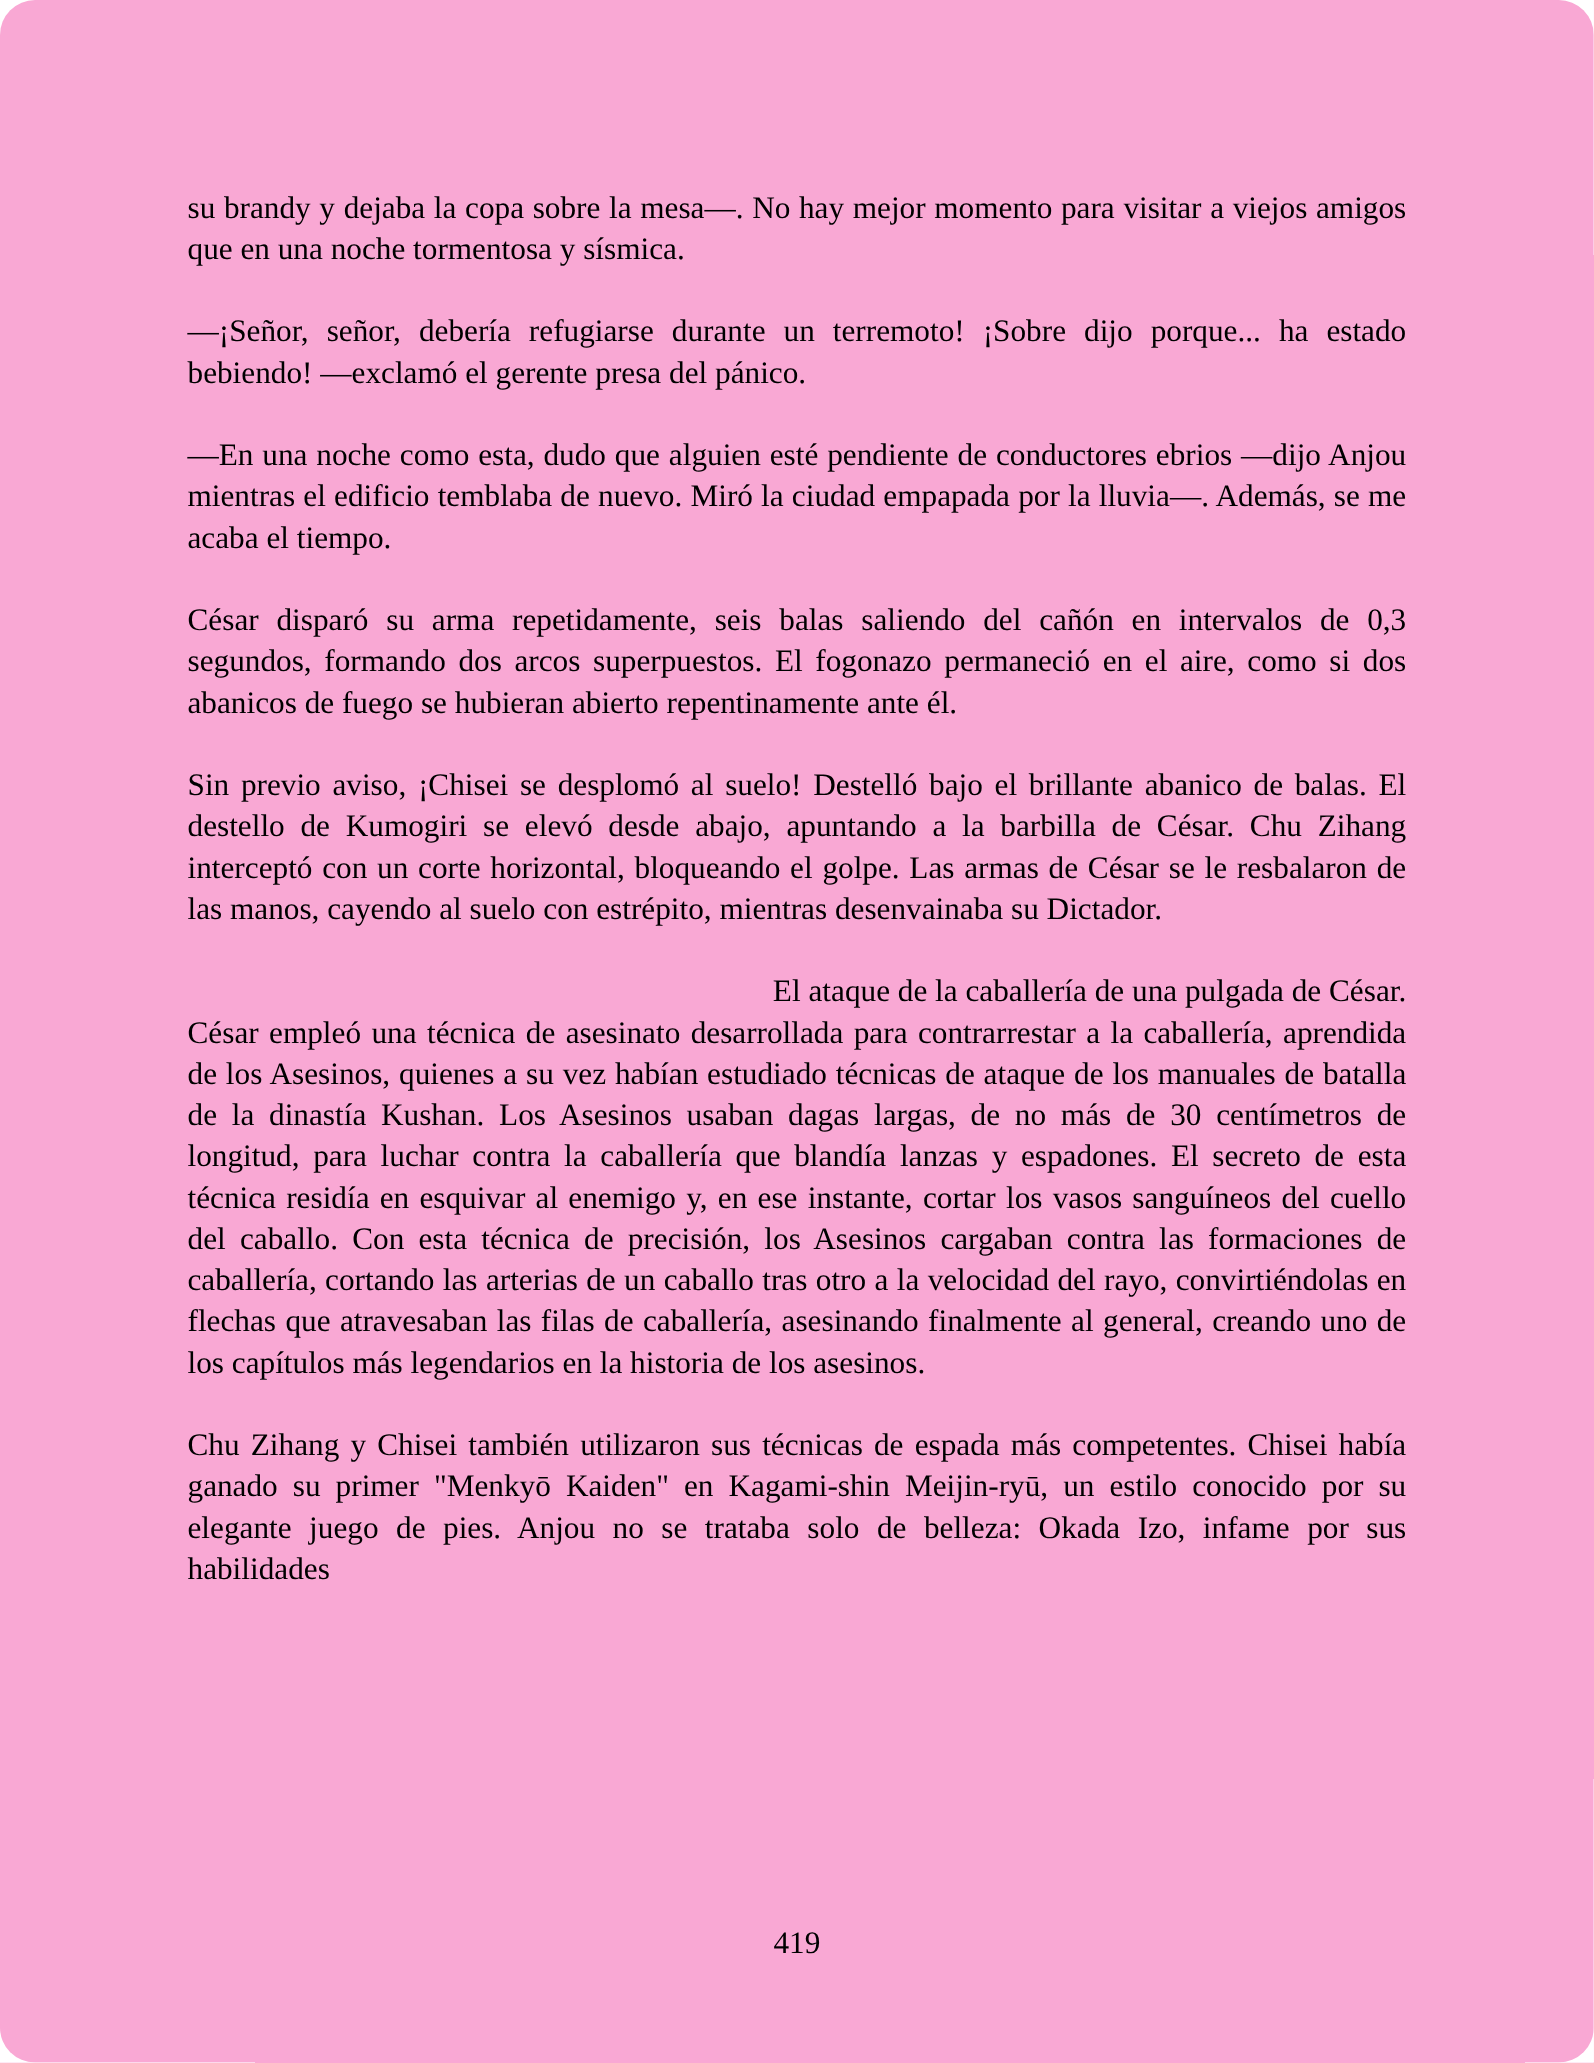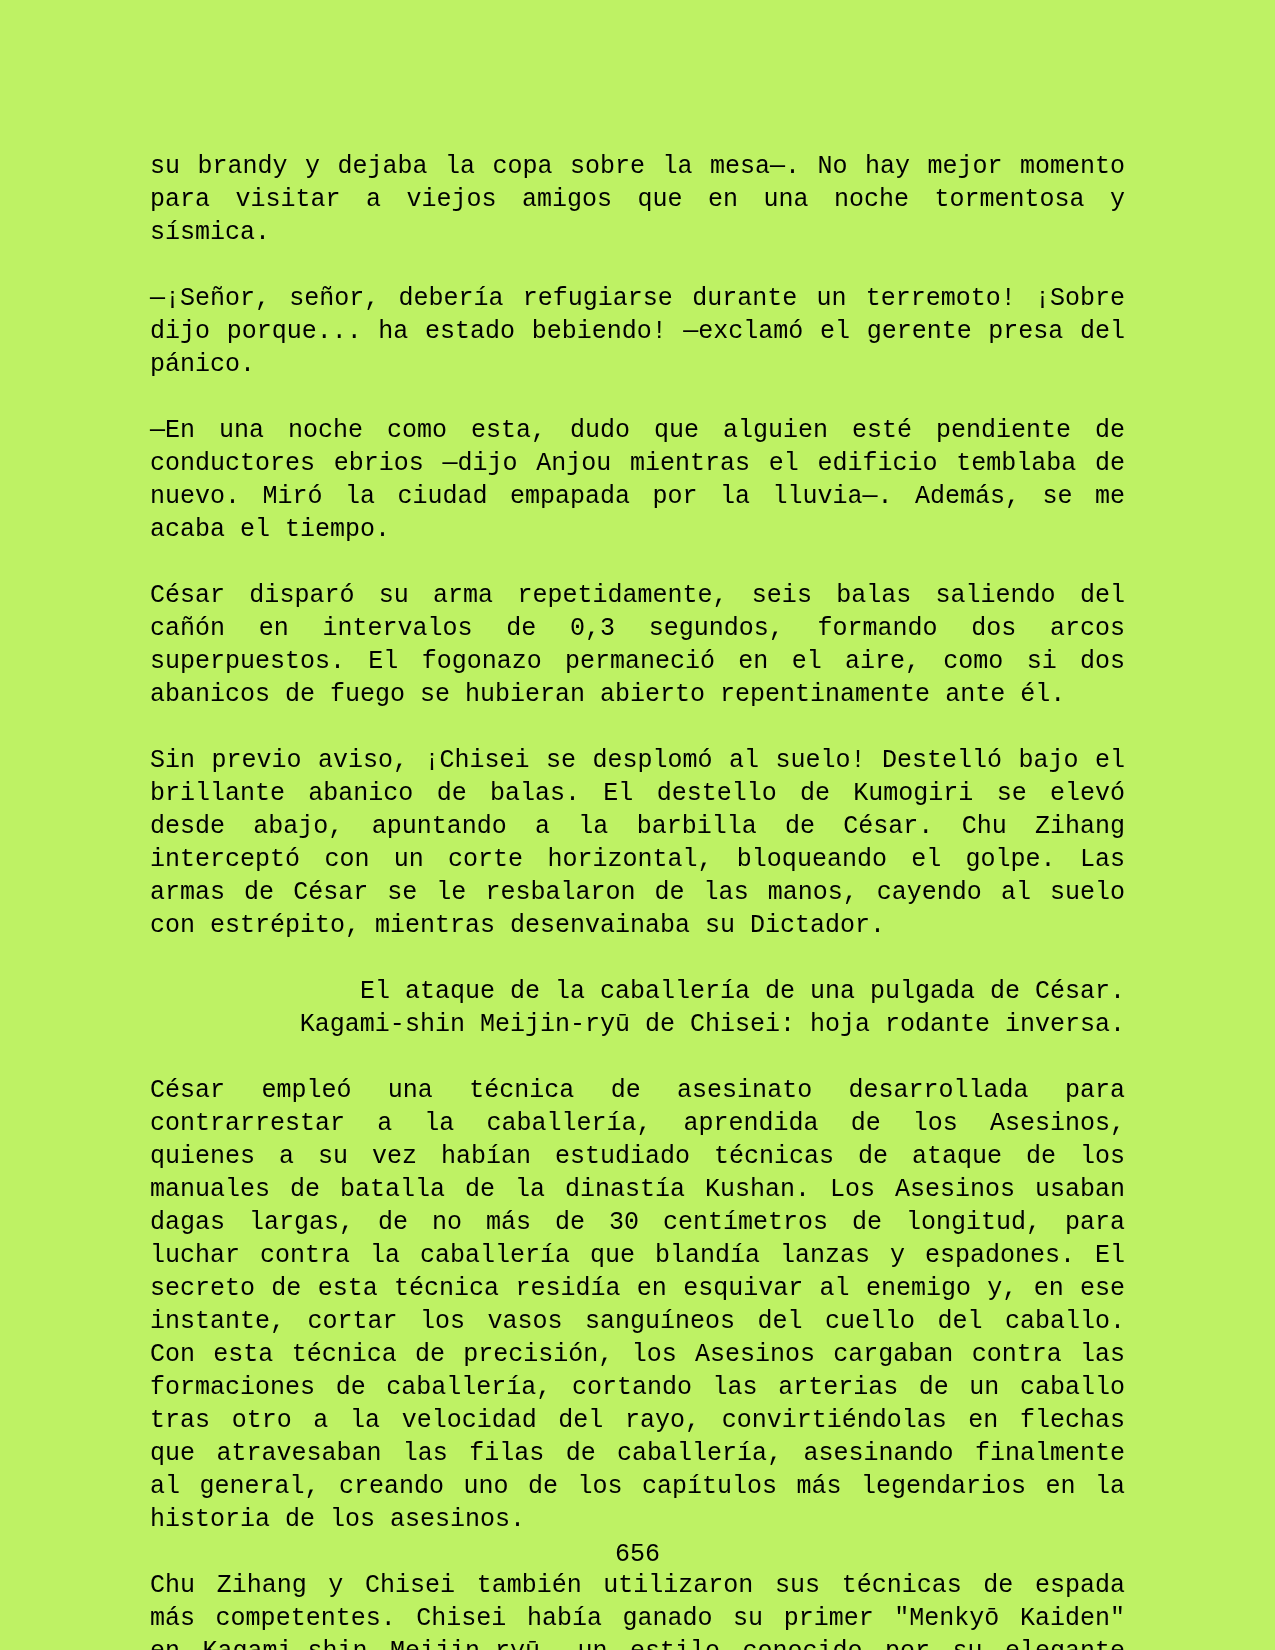--- a/index.html
+++ b/index.html
@@ -4,24 +4,25 @@
 <style>
   html, body {
     margin: 0;
     padding: 0;
     background: #ffffff;
   }
   .page {
     position: relative;
     width: 1275px;
     height: 1650px;
-    background: #bef264;
+    background: #f9a8d4;
     color: #000000;
-    font-family: Liberation Mono, monospace;
+    font-family: Liberation Serif, serif;
     overflow: hidden;
+    border-radius: 28px;
   }
   .body-text {
     position: absolute;
     left: 150px;
     top: 150px;
     width: 975px;
     font-size: 25px;
     line-height: 33px;
   }
   .para {
@@ -50,18 +51,17 @@
 <body>
 
 <div class="page">
   <main class="body-text">
     <p class="para">su brandy y dejaba la copa sobre la mesa—. No hay mejor momento para visitar a viejos amigos que en una noche tormentosa y sísmica.</p>
     <p class="para">—¡Señor, señor, debería refugiarse durante un terremoto! ¡Sobre dijo porque... ha estado bebiendo! —exclamó el gerente presa del pánico.</p>
     <p class="para">—En una noche como esta, dudo que alguien esté pendiente de conductores ebrios —dijo Anjou mientras el edificio temblaba de nuevo. Miró la ciudad empapada por la lluvia—. Además, se me acaba el tiempo.</p>
     <p class="para">César disparó su arma repetidamente, seis balas saliendo del cañón en intervalos de 0,3 segundos, formando dos arcos superpuestos. El fogonazo permaneció en el aire, como si dos abanicos de fuego se hubieran abierto repentinamente ante él.</p>
     <p class="para">Sin previo aviso, ¡Chisei se desplomó al suelo! Destelló bajo el brillante abanico de balas. El destello de Kumogiri se elevó desde abajo, apuntando a la barbilla de César. Chu Zihang interceptó con un corte horizontal, bloqueando el golpe. Las armas de César se le resbalaron de las manos, cayendo al suelo con estrépito, mientras desenvainaba su Dictador.</p>
     <p class="para single">El ataque de la caballería de una pulgada de César.</p>
-    <p class="para single gap-after">Kagami-shin Meijin-ryū de Chisei: hoja rodante inversa.</p>
     <p class="para">César empleó una técnica de asesinato desarrollada para contrarrestar a la caballería, aprendida de los Asesinos, quienes a su vez habían estudiado técnicas de ataque de los manuales de batalla de la dinastía Kushan. Los Asesinos usaban dagas largas, de no más de 30 centímetros de longitud, para luchar contra la caballería que blandía lanzas y espadones. El secreto de esta técnica residía en esquivar al enemigo y, en ese instante, cortar los vasos sanguíneos del cuello del caballo. Con esta técnica de precisión, los Asesinos cargaban contra las formaciones de caballería, cortando las arterias de un caballo tras otro a la velocidad del rayo, convirtiéndolas en flechas que atravesaban las filas de caballería, asesinando finalmente al general, creando uno de los capítulos más legendarios en la historia de los asesinos.</p>
     <p class="para">Chu Zihang y Chisei también utilizaron sus técnicas de espada más competentes. Chisei había ganado su primer "Menkyō Kaiden" en Kagami-shin Meijin-ryū, un estilo conocido por su elegante juego de pies. Anjou no se trataba solo de belleza: Okada Izo, infame por sus habilidades</p>
   </main>
-  <div class="page-number">656</div>
+  <div class="page-number">419</div>
 </div>
 
 </body></html>

